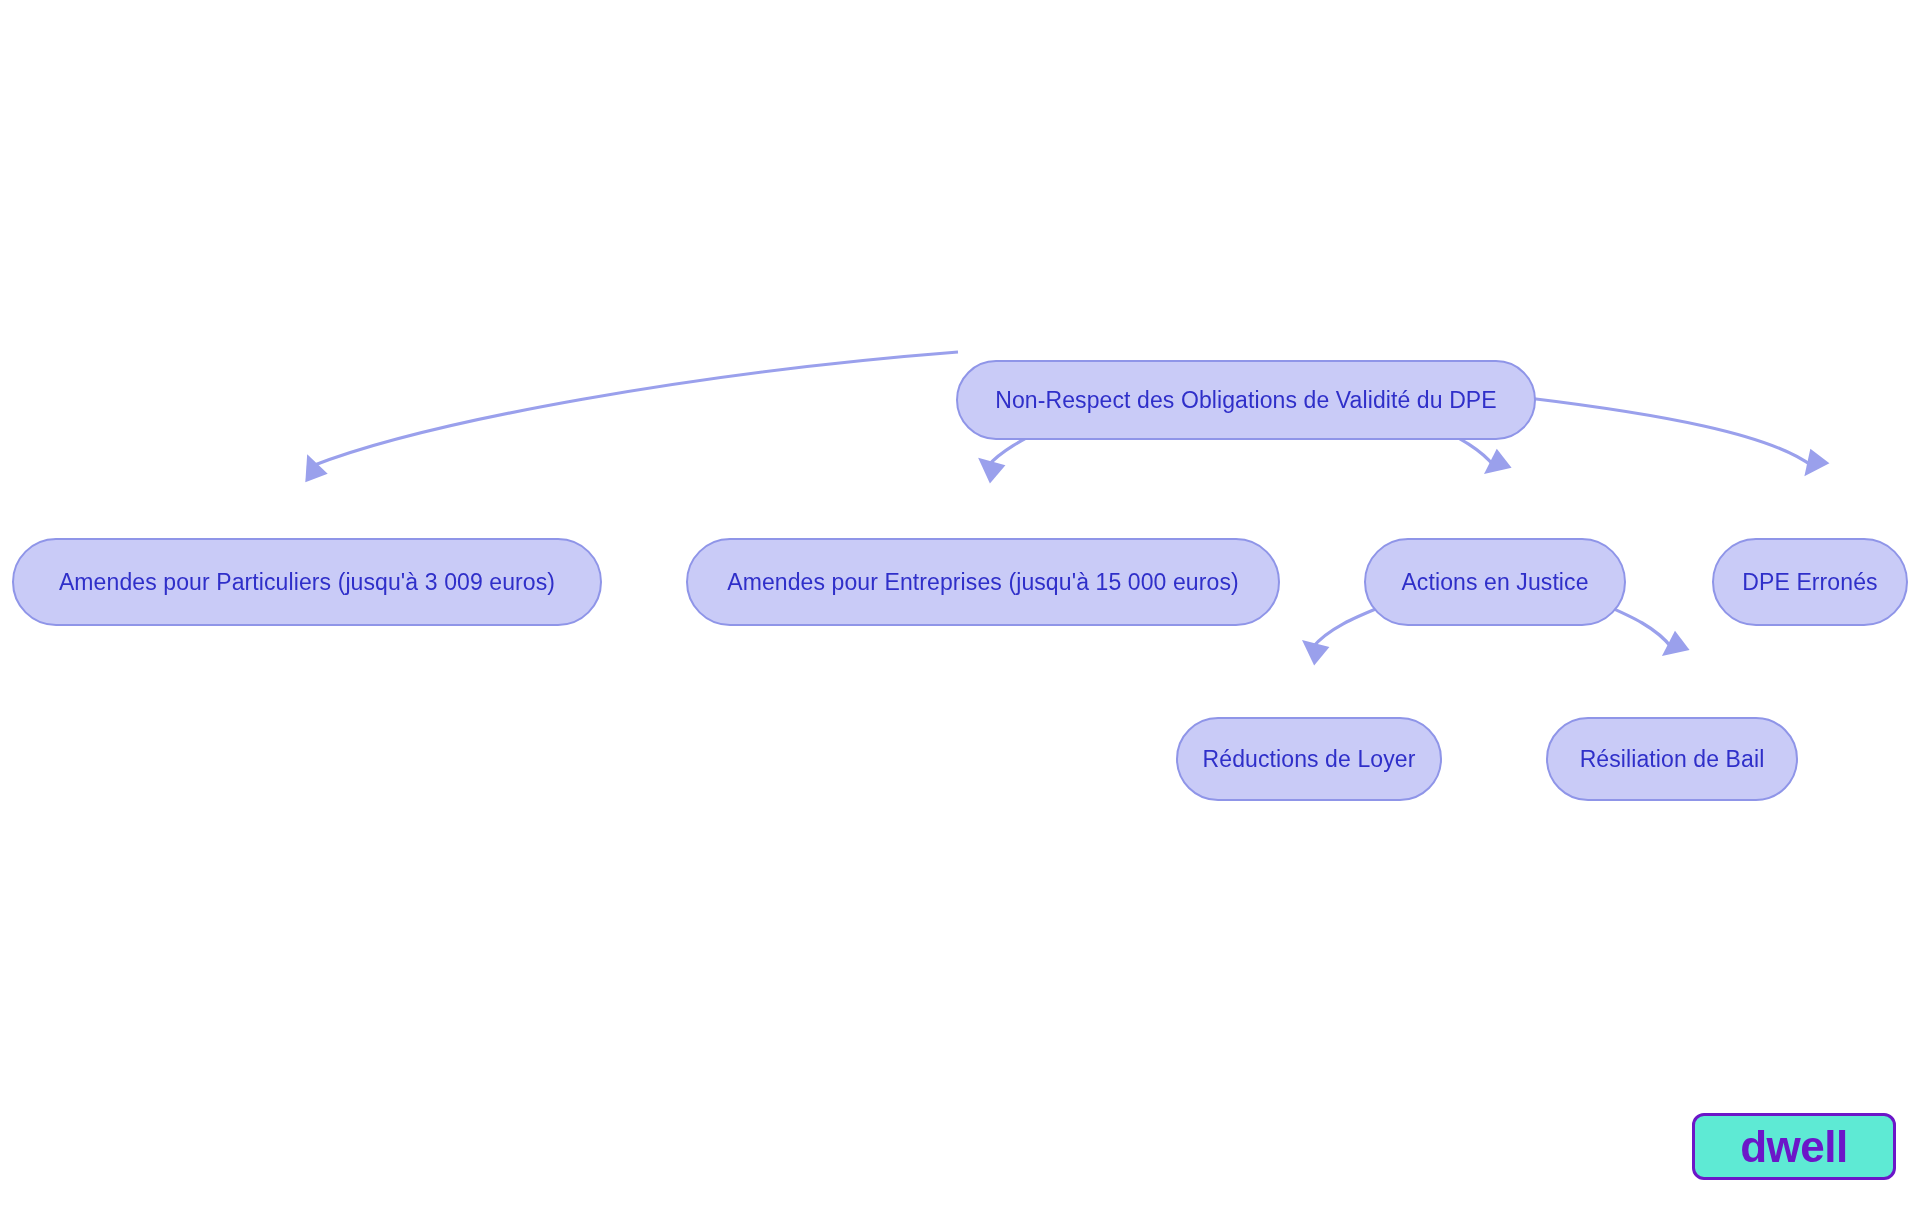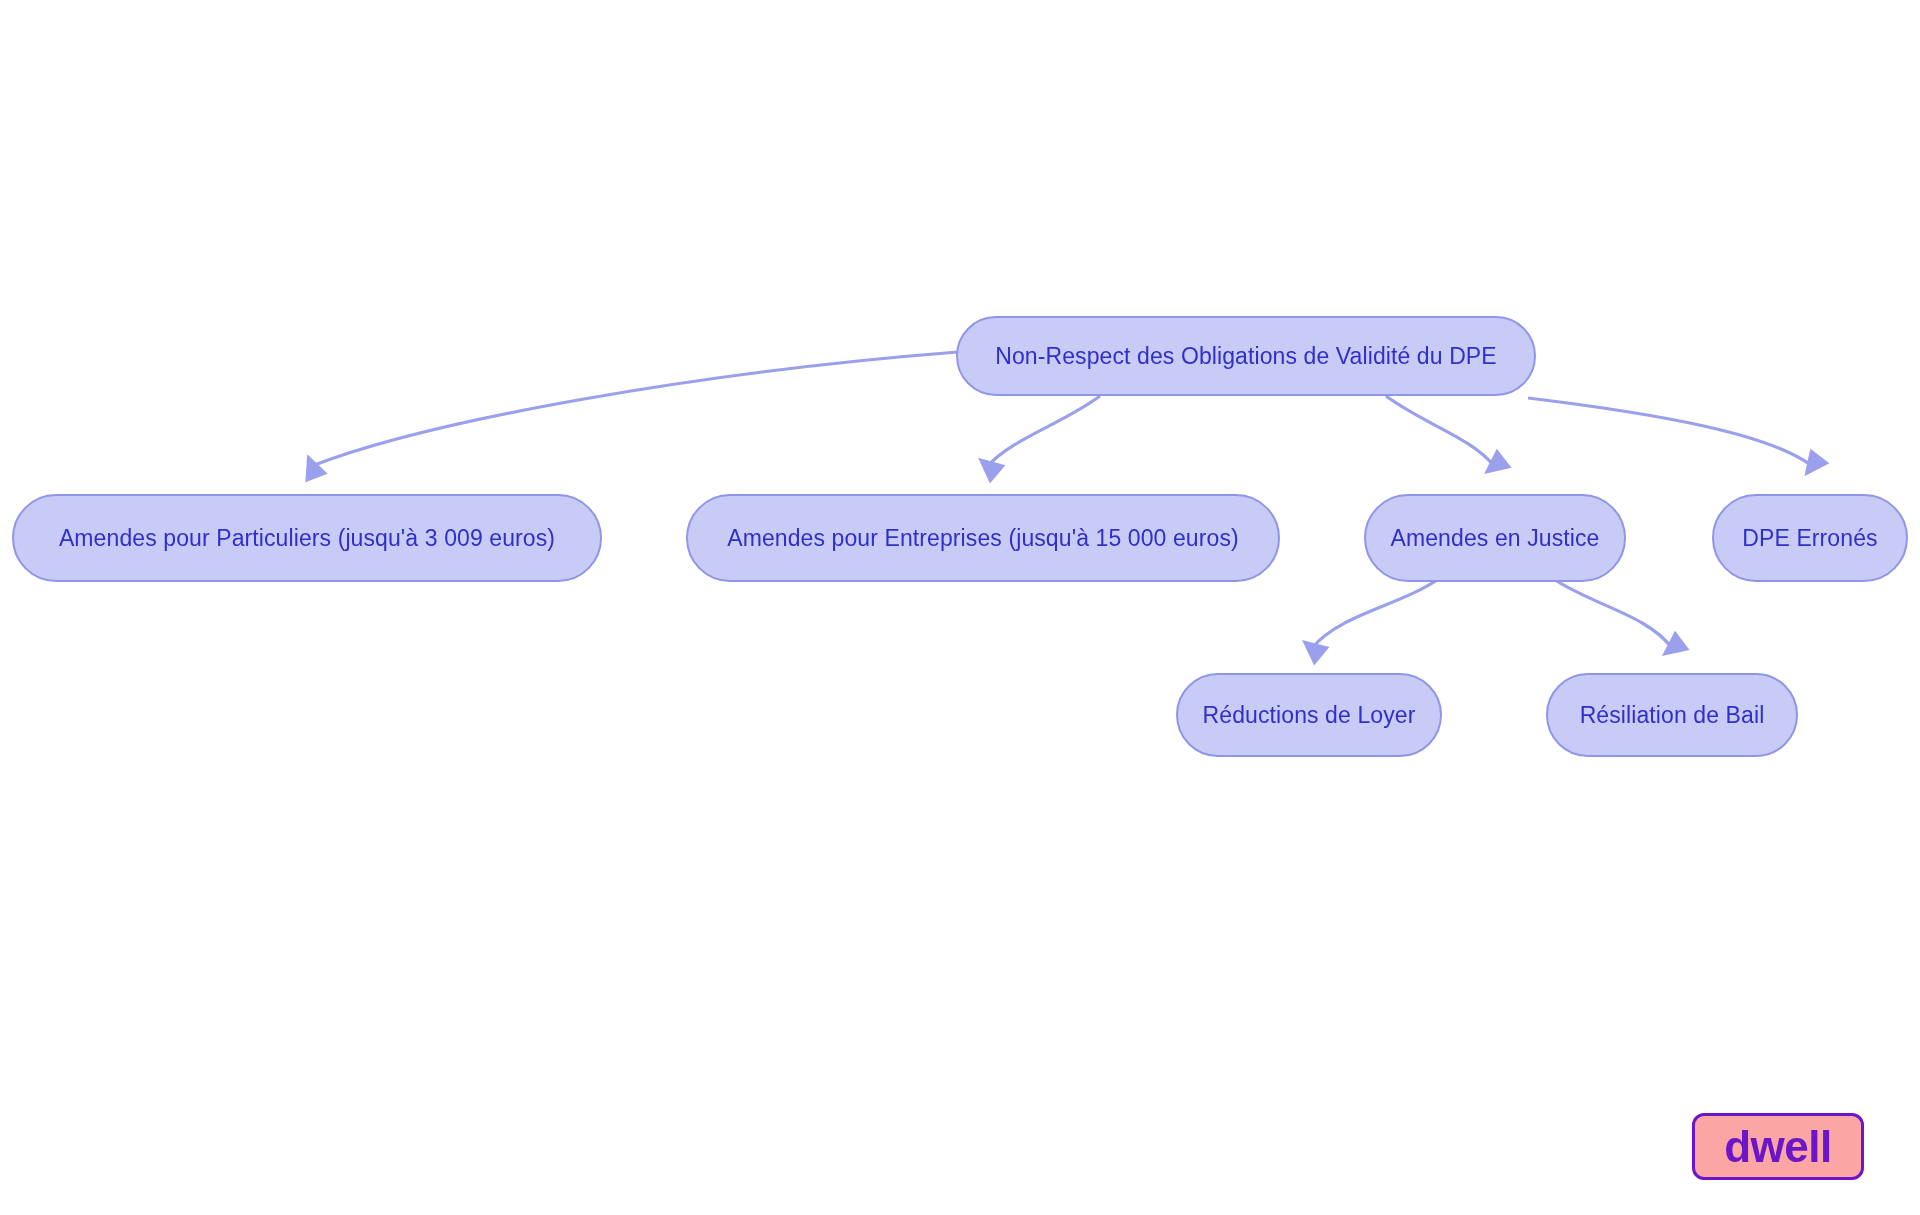--- a/index.html
+++ b/index.html
@@ -39,46 +39,47 @@
     justify-content: center;
     background: #c9cbf7;
     border: 2px solid #8f95e8;
     border-radius: 999px;
     color: #2f2fc9;
     font-size: 23px;
     font-weight: 400;
     letter-spacing: 0.1px;
     white-space: nowrap;
     font-family: "Liberation Sans", sans-serif;
+    margin-top: 44px;
   }
 
   .node-label {
     pointer-events: none;
   }
 
   
   #node-root      { left: 956px;  top: 316px; width: 580px;  height: 80px; }
   #node-fines-ind { left: 12px;   top: 494px; width: 590px;  height: 88px; }
   #node-fines-biz { left: 686px;  top: 494px; width: 594px;  height: 88px; justify-content: center; }
   #node-legal     { left: 1364px; top: 494px; width: 262px;  height: 88px; }
   #node-dpe-err   { left: 1712px; top: 494px; width: 196px;  height: 88px; align-items: center; }
   #node-rent-red  { left: 1176px; top: 673px; width: 266px;  height: 84px; }
   #node-lease-end { left: 1546px; top: 673px; width: 252px;  height: 84px; }
 
   
   #brand-logo {
     position: absolute;
     left: 1692px;
     top: 1113px;
-    width: 172px;
+    width: 204px;
     height: 67px;
     box-sizing: border-box;
     border: 3px solid #6c16c8;
     border-radius: 12px;
-    background: #fca5a5;
+    background: #5eead4;
     display: flex;
     align-items: center;
     justify-content: center;
   }
   #brand-logo .brand-text {
     color: #6c16c8;
     font-size: 44px;
     font-weight: 700;
     letter-spacing: -0.5px;
     font-family: "Liberation Sans", sans-serif;
@@ -116,21 +117,21 @@
 
   <div class="node" id="node-fines-ind">
     <span class="node-label">Amendes pour Particuliers (jusqu'à 3 009 euros)</span>
   </div>
 
   <div class="node" id="node-fines-biz">
     <span class="node-label">Amendes pour Entreprises (jusqu'à 15 000 euros)</span>
   </div>
 
   <div class="node" id="node-legal">
-    <span class="node-label">Amendes en Justice</span>
+    <span class="node-label">Actions en Justice</span>
   </div>
 
   <div class="node" id="node-dpe-err">
     <span class="node-label">DPE Erronés</span>
   </div>
 
   <div class="node" id="node-lease-end">
     <span class="node-label">Résiliation de Bail</span>
   </div>
 

